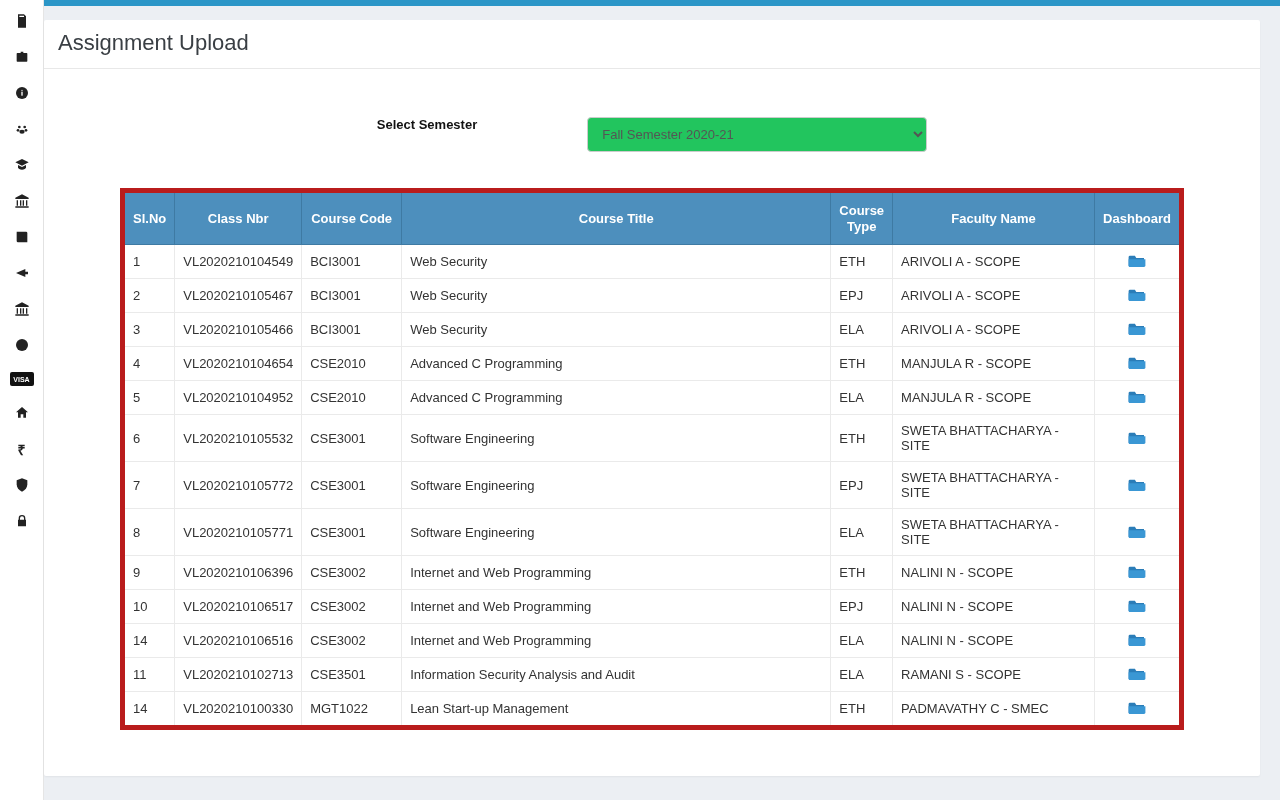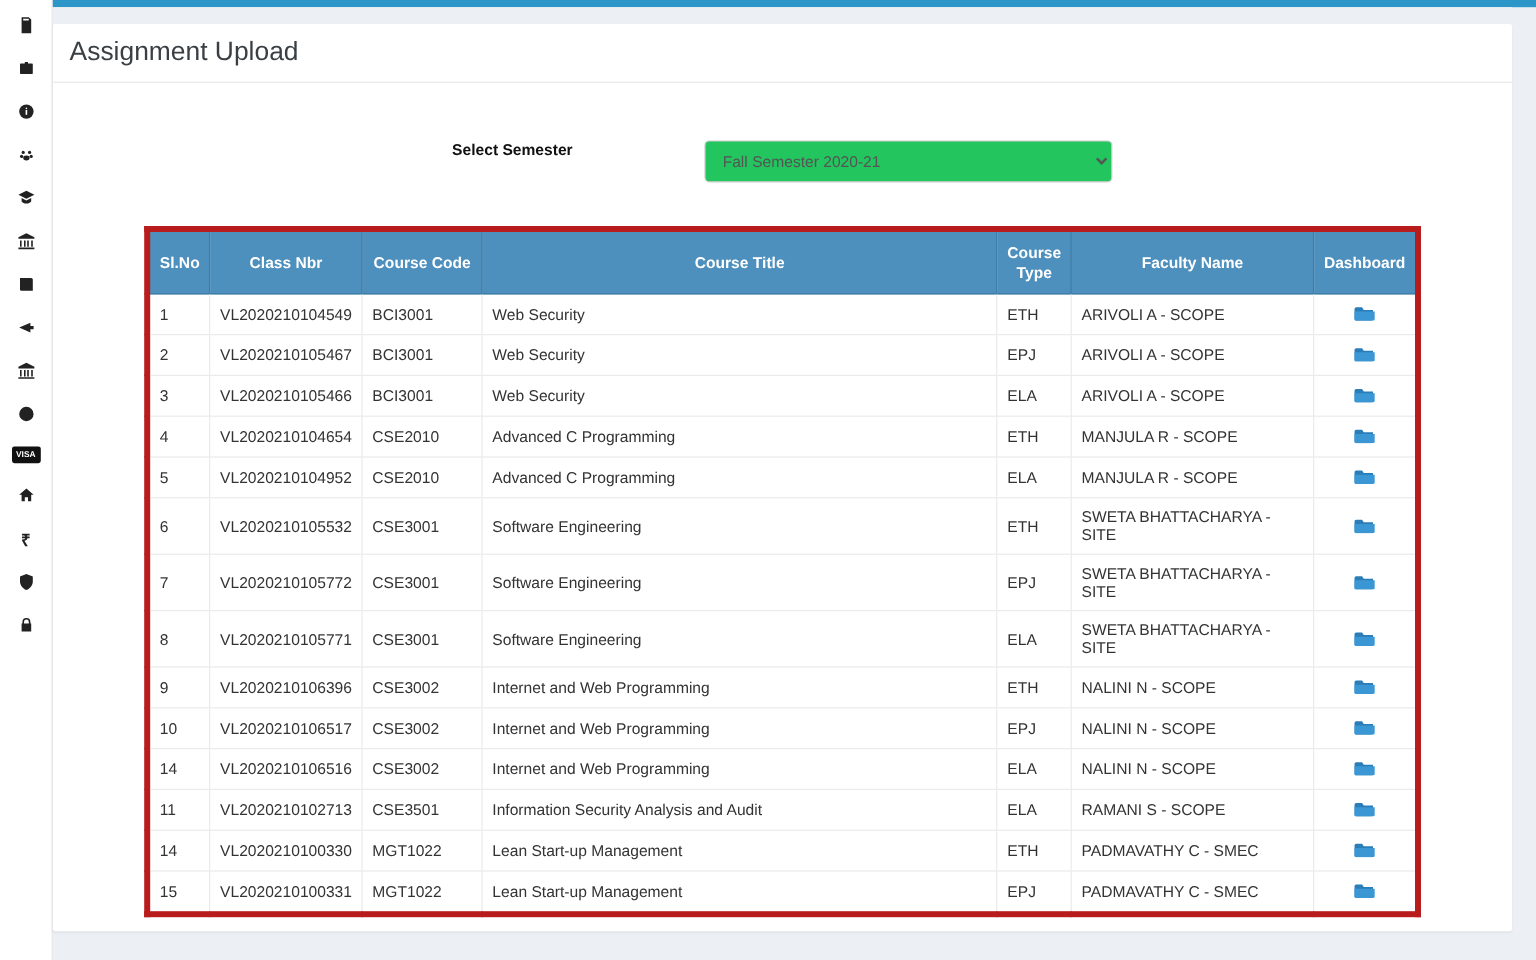--- a/index.html
+++ b/index.html
@@ -393,29 +393,17 @@
               <td>VL2020210100330</td>
               <td>MGT1022</td>
               <td>Lean Start-up Management</td>
               <td>ETH</td>
               <td>PADMAVATHY C - SMEC</td>
               <td class="center"><span class="folder-icon"><svg viewBox="0 0 24 20">
                     <path d="M2 4h7l2 3h11v11a2 2 0 01-2 2H2a2 2 0 01-2-2V6a2 2 0 012-2z" fill="#2b7db8"></path>
                     <path d="M0 9h24v9a2 2 0 01-2 2H2a2 2 0 01-2-2z" fill="#3a97d4"></path>
                   </svg></span></td>
             </tr>
-            <tr>
-              <td>15</td>
-              <td>VL2020210100331</td>
-              <td>MGT1022</td>
-              <td>Lean Start-up Management</td>
-              <td>EPJ</td>
-              <td>PADMAVATHY C - SMEC</td>
-              <td class="center"><span class="folder-icon"><svg viewBox="0 0 24 20">
-                    <path d="M2 4h7l2 3h11v11a2 2 0 01-2 2H2a2 2 0 01-2-2V6a2 2 0 012-2z" fill="#2b7db8"></path>
-                    <path d="M0 9h24v9a2 2 0 01-2 2H2a2 2 0 01-2-2z" fill="#3a97d4"></path>
-                  </svg></span></td>
-            </tr>
           </tbody>
       </table>
     </div>
   </div>
 </div>
 
 </body></html>

